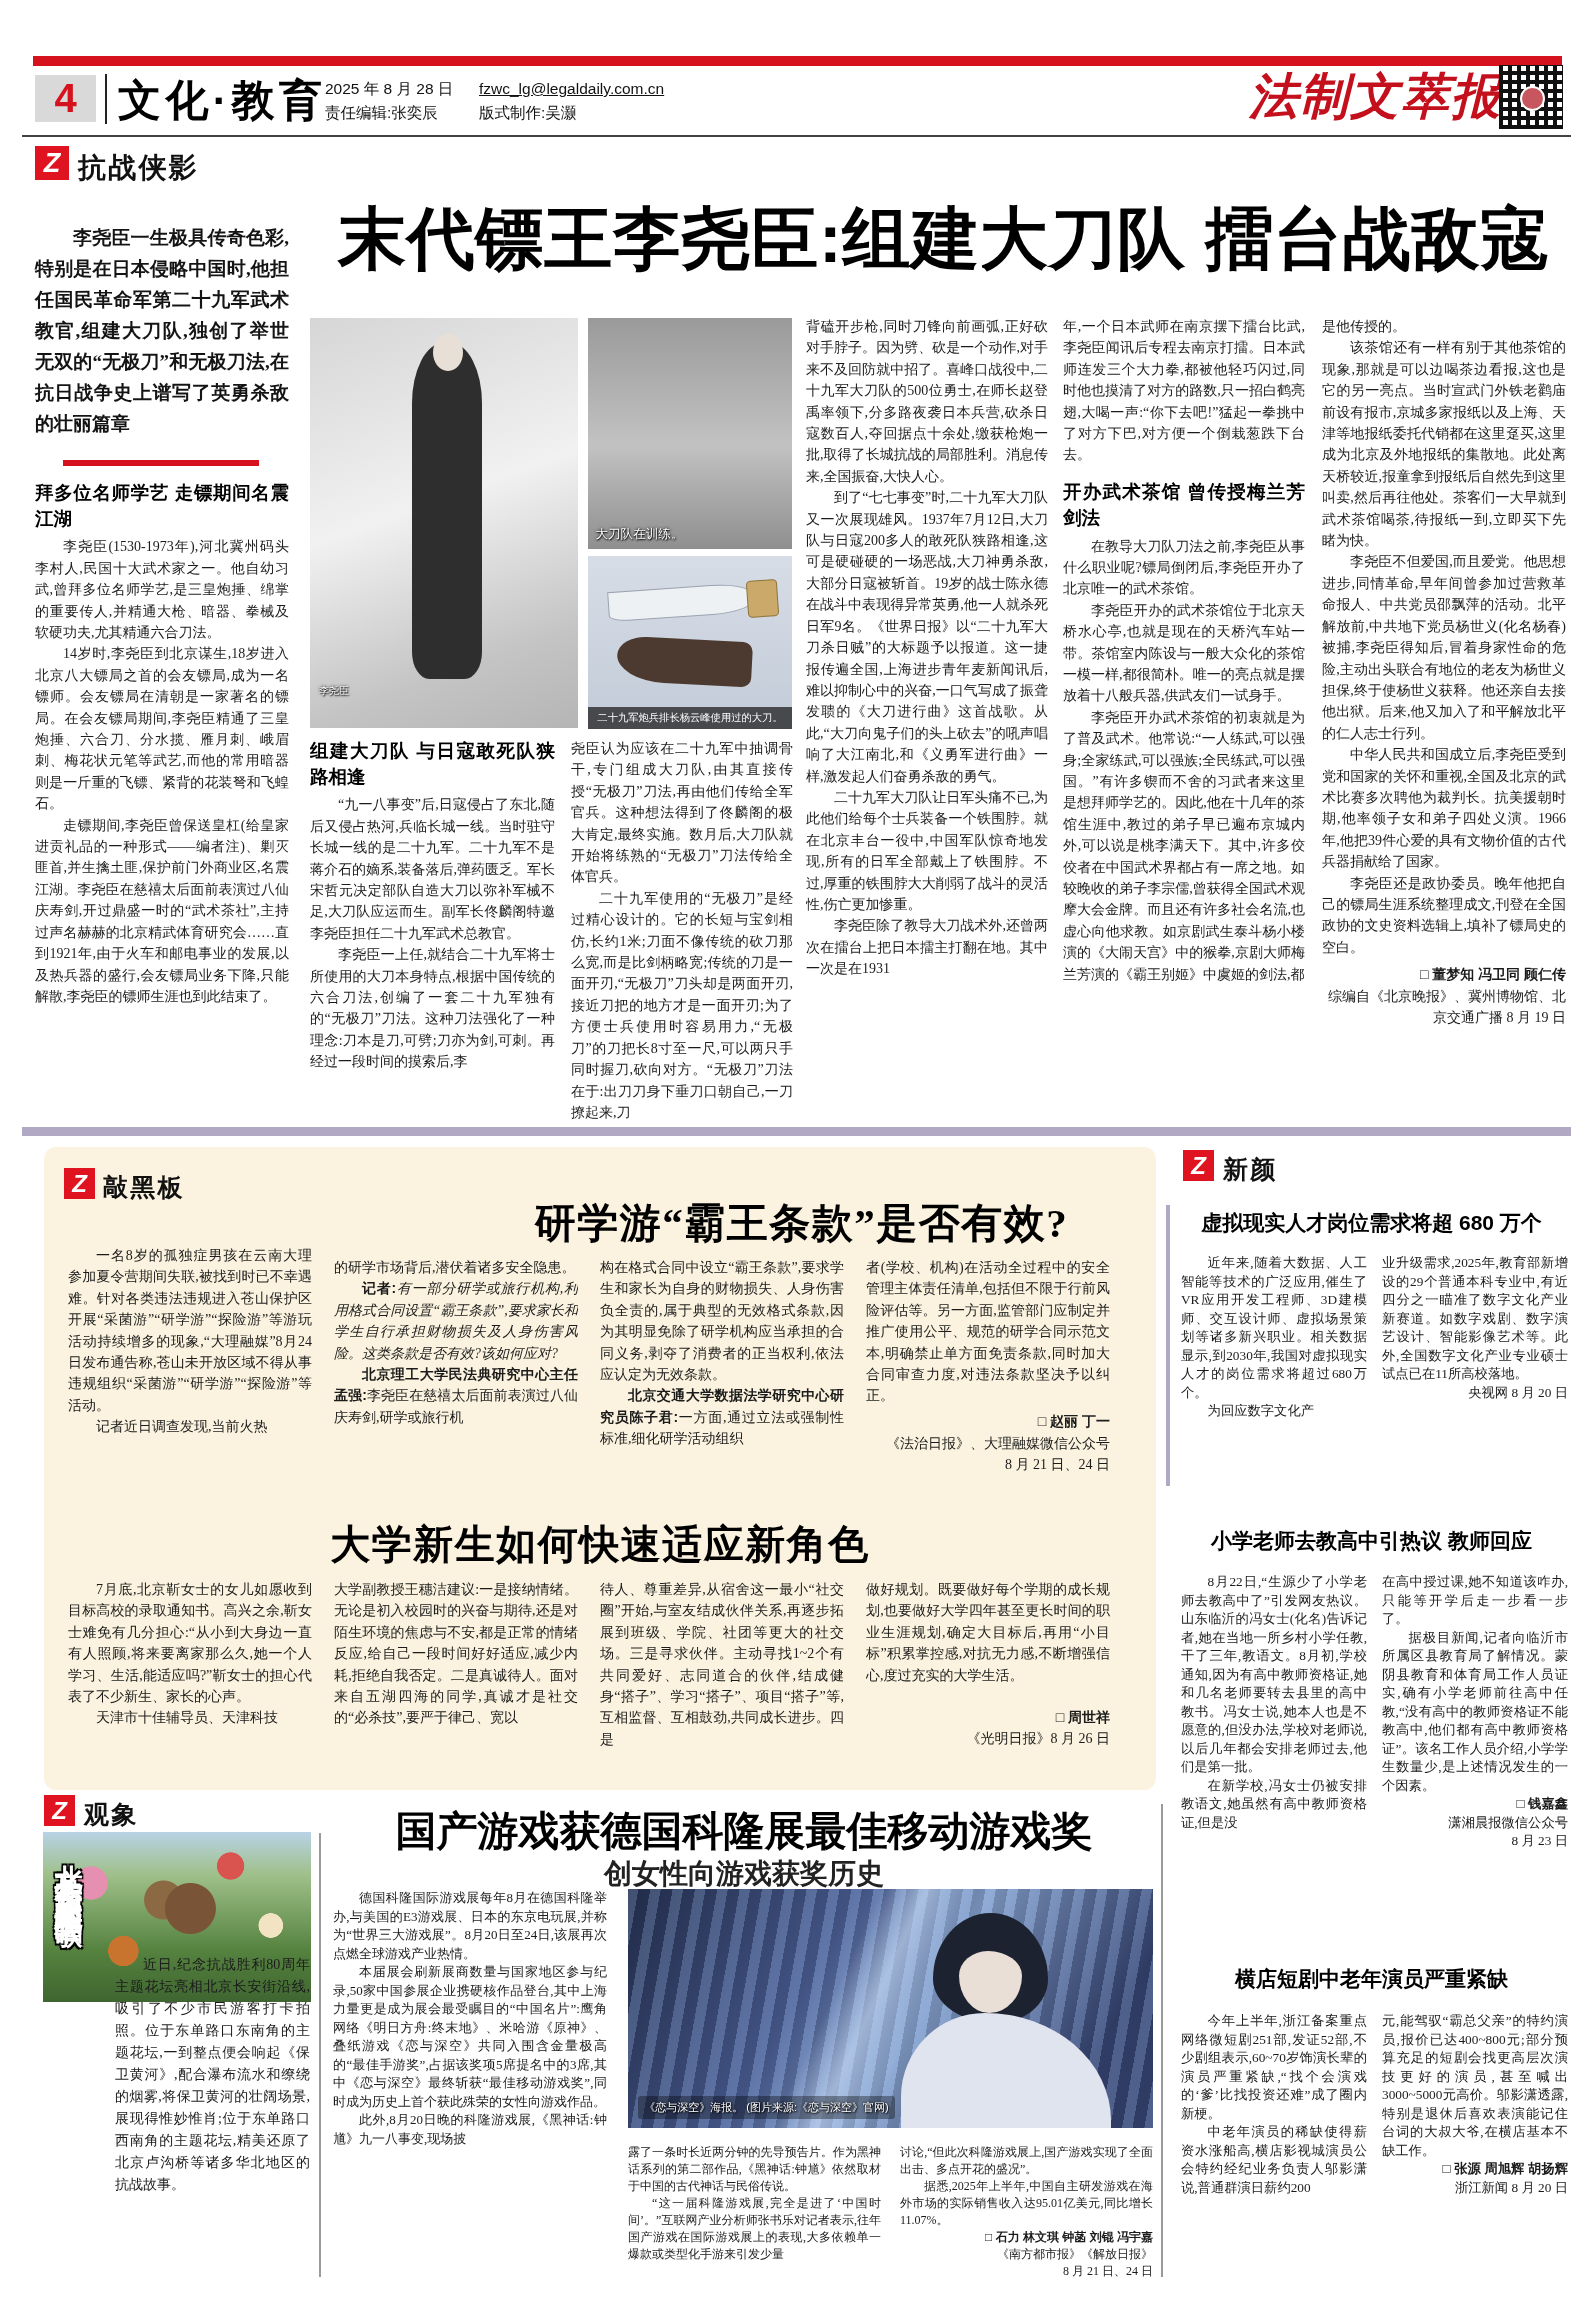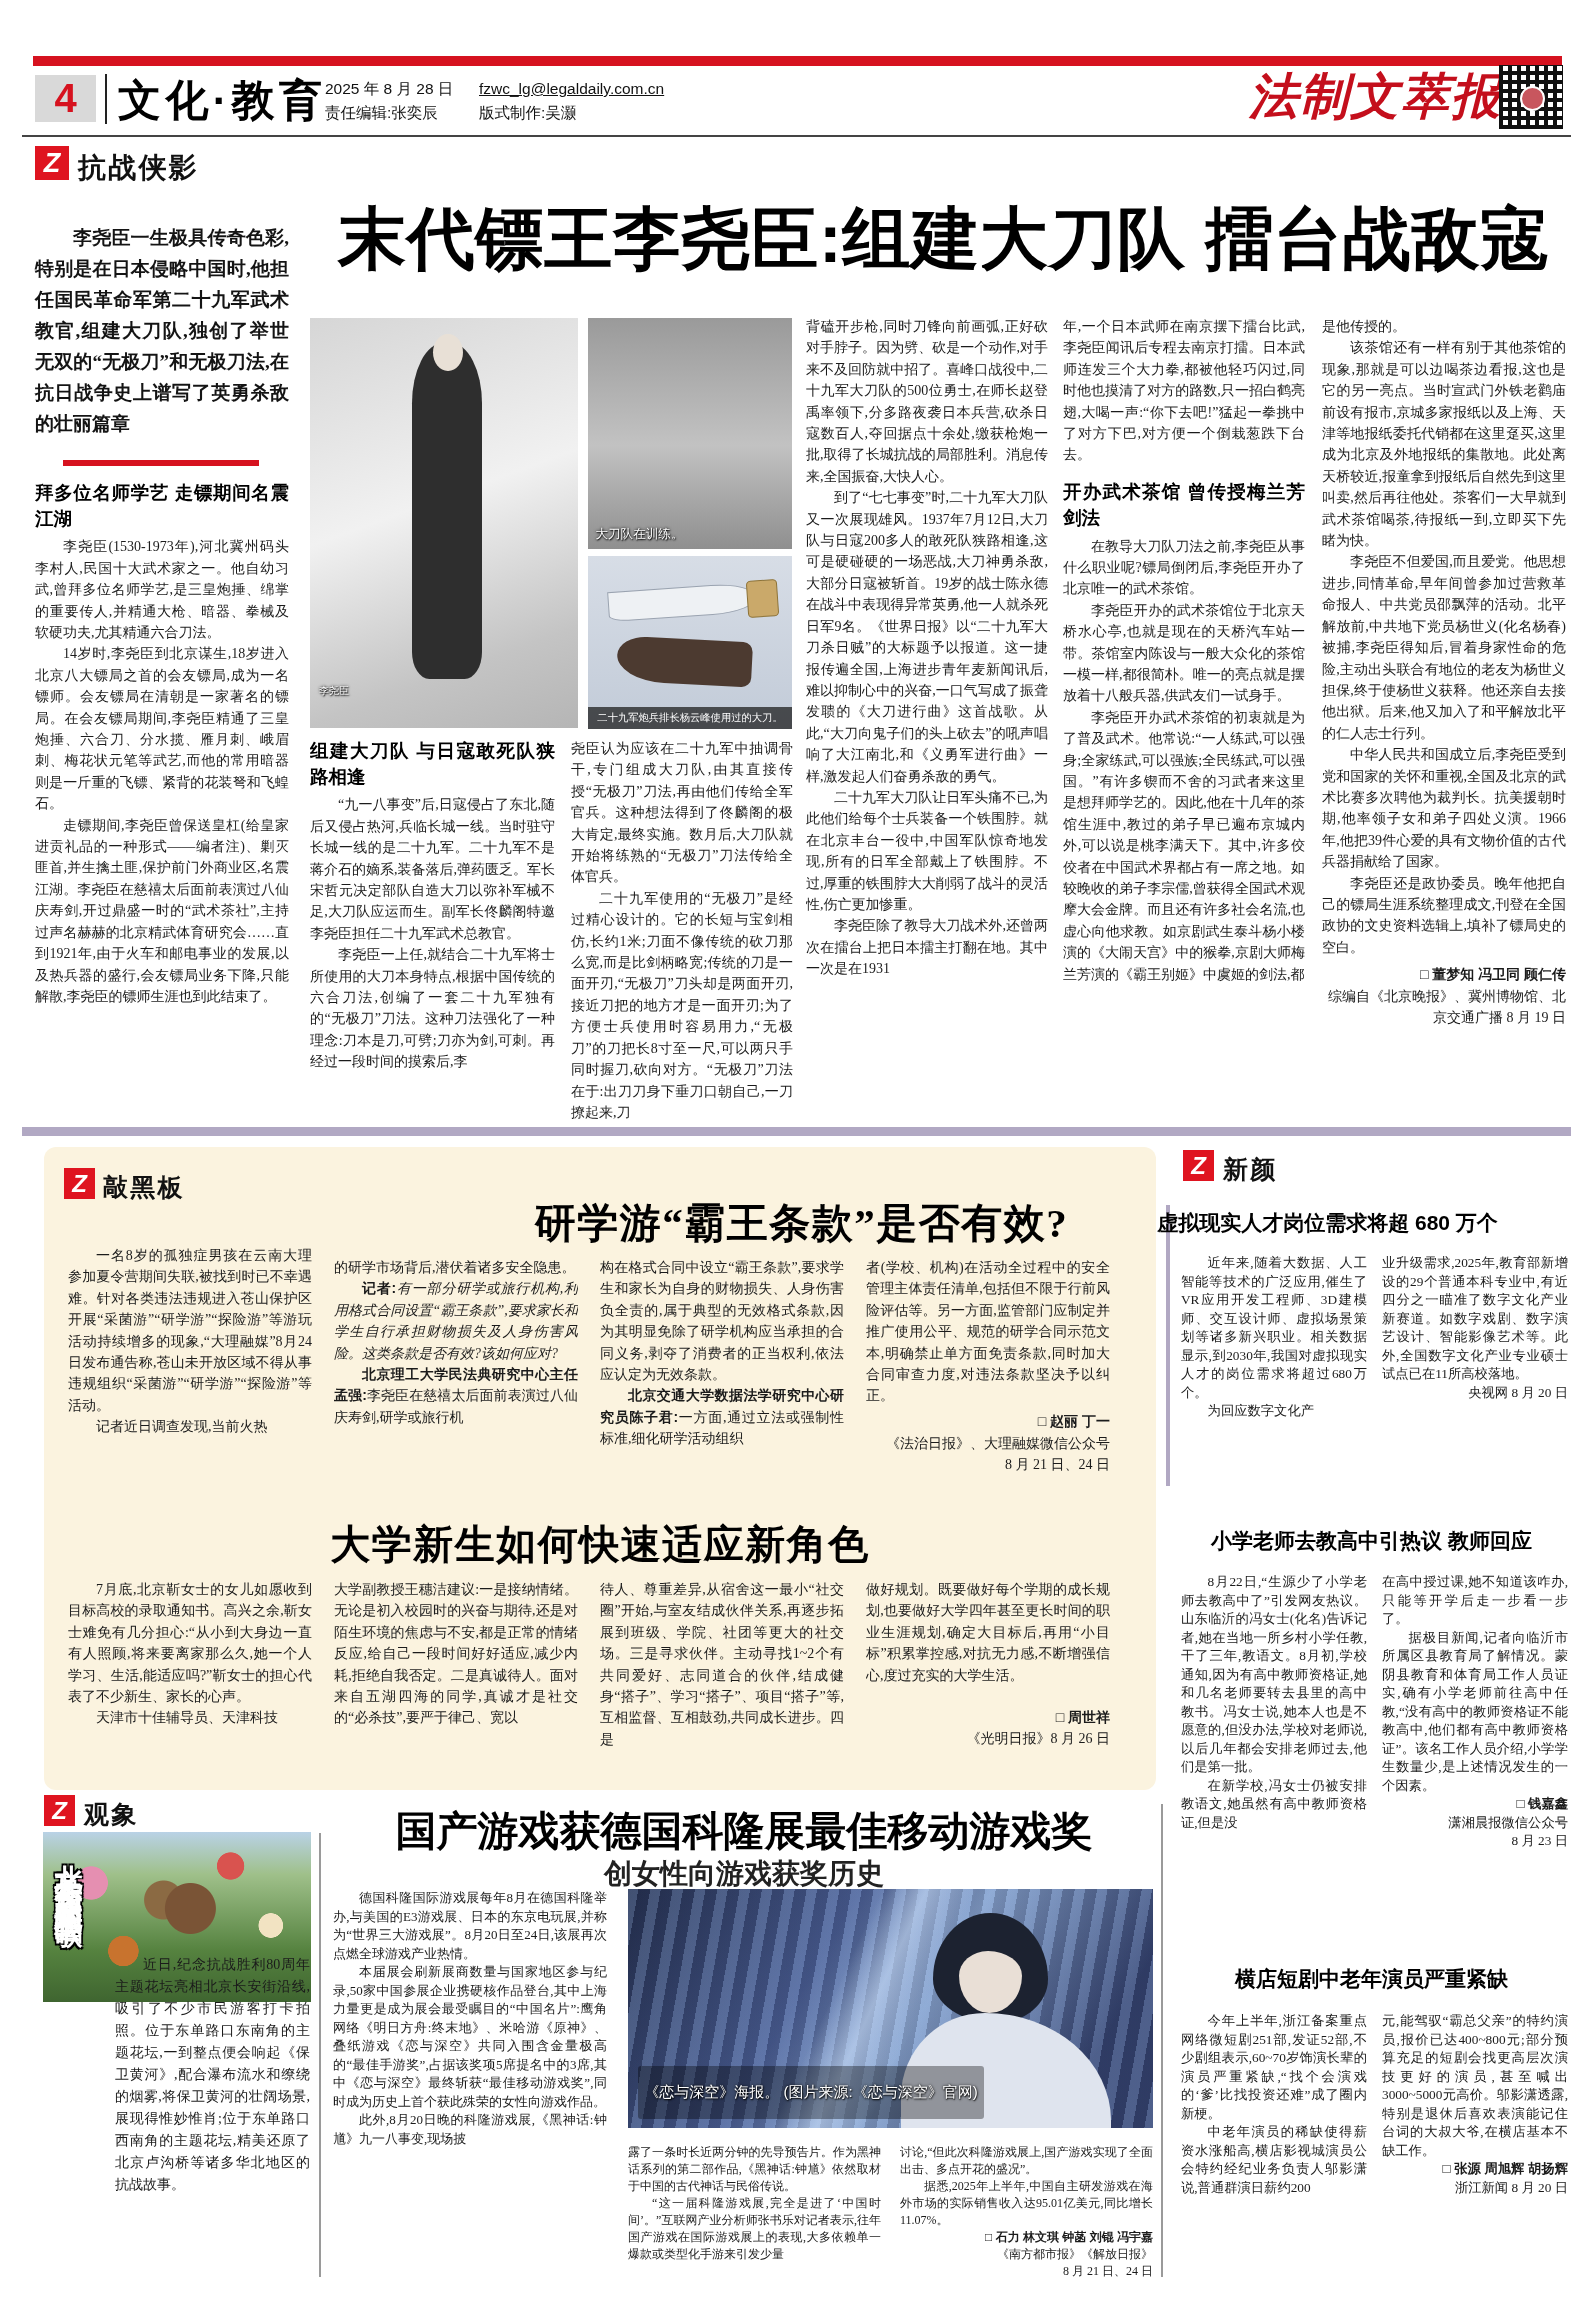--- a/index.html
+++ b/index.html
@@ -220,21 +220,21 @@
   <div class="col bbbody" style="left:866px;top:1579px;width:244px;height:204px;">
     <p class="noind">做好规划。既要做好每个学期的成长规划,也要做好大学四年甚至更长时间的职业生涯规划,确定大目标后,再用“小目标”积累掌控感,对抗无力感,不断增强信心,度过充实的大学生活。</p>
     <p class="byline" style="margin-top:21px;">□ 周世祥</p>
     <p class="srcline">《光明日报》8 月 26 日</p>
   </div>
 
   <div class="abs lav" style="left:1166px;top:1205px;width:3.7px;height:281px;"></div>
   <div class="abs zlogo" style="left:1183px;top:1150px;width:31px;height:31px;font-size:24px;">Z</div>
   <div class="abs taglabel" style="left:1223px;top:1153px;font-size:25px;">新颜</div>
 
-  <div class="abs nfhead" style="left:1130px;top:1209px;width:395px;">虚拟现实人才岗位需求将超 680 万个</div>
+  <div class="abs nfhead" style="left:1174px;top:1209px;width:395px;">虚拟现实人才岗位需求将超 680 万个</div>
   <div class="col nfbody" style="left:1181px;top:1254px;width:186px;height:244px;">
     <p>近年来,随着大数据、人工智能等技术的广泛应用,催生了VR应用开发工程师、3D建模师、交互设计师、虚拟场景策划等诸多新兴职业。相关数据显示,到2030年,我国对虚拟现实人才的岗位需求将超过680万个。</p>
     <p>为回应数字文化产</p>
   </div>
   <div class="col nfbody" style="left:1382px;top:1254px;width:186px;height:244px;">
     <p class="noind">业升级需求,2025年,教育部新增设的29个普通本科专业中,有近四分之一瞄准了数字文化产业新赛道。如数字戏剧、数字演艺设计、智能影像艺术等。此外,全国数字文化产业专业硕士试点已在11所高校落地。</p>
     <p class="srcline">央视网 8 月 20 日</p>
   </div>
 
   <div class="abs nfhead" style="left:1174px;top:1527px;width:395px;">小学老师去教高中引热议 教师回应</div>
@@ -274,21 +274,21 @@
 
   </div>
 
   <div class="abs gamehead" style="left:333px;top:1804px;width:822px;">国产游戏获德国科隆展最佳移动游戏奖</div>
   <div class="abs gamesub" style="left:333px;top:1855px;width:822px;">创女性向游戏获奖历史</div>
 
   <div class="photo gamephoto" style="left:628px;top:1889px;width:525px;height:239px;">
     <div class="hair"></div>
     <div class="face"></div>
     <div class="gbody"></div>
-    <div class="caption-overlay" style="left:10.3px;bottom:9px;font-size:15px;background:rgba(0,0,0,.35);padding:17px 6px;border-radius:3px;">《恋与深空》海报。 (图片来源:《恋与深空》官网)</div>
+    <div class="caption-overlay" style="left:10.3px;bottom:9px;font-size:11px;background:rgba(0,0,0,.35);padding:4px 6px;border-radius:3px;">《恋与深空》海报。 (图片来源:《恋与深空》官网)</div>
   </div>
 
   <div class="col" style="left:333px;top:1889px;width:274px;height:390px;font-size:13px;line-height:18.5px;">
     <p>德国科隆国际游戏展每年8月在德国科隆举办,与美国的E3游戏展、日本的东京电玩展,并称为“世界三大游戏展”。8月20日至24日,该展再次点燃全球游戏产业热情。</p>
     <p>本届展会刷新展商数量与国家地区参与纪录,50家中国参展企业携硬核作品登台,其中上海力量更是成为展会最受瞩目的“中国名片”:鹰角网络《明日方舟:终末地》、米哈游《原神》、叠纸游戏《恋与深空》共同入围含金量极高的“最佳手游奖”,占据该奖项5席提名中的3席,其中《恋与深空》最终斩获“最佳移动游戏奖”,同时成为历史上首个获此殊荣的女性向游戏作品。</p>
     <p>此外,8月20日晚的科隆游戏展,《黑神话:钟馗》九一八事变,现场披</p>
   </div>
   <div class="col" style="left:628px;top:2144px;width:253px;height:148px;font-size:12px;line-height:17px;">
     <p class="noind">露了一条时长近两分钟的先导预告片。作为黑神话系列的第二部作品,《黑神话:钟馗》依然取材于中国的古代神话与民俗传说。</p>
     <p>“这一届科隆游戏展,完全是进了‘中国时间’。”互联网产业分析师张书乐对记者表示,往年国产游戏在国际游戏展上的表现,大多依赖单一爆款或类型化手游来引发少量</p>

